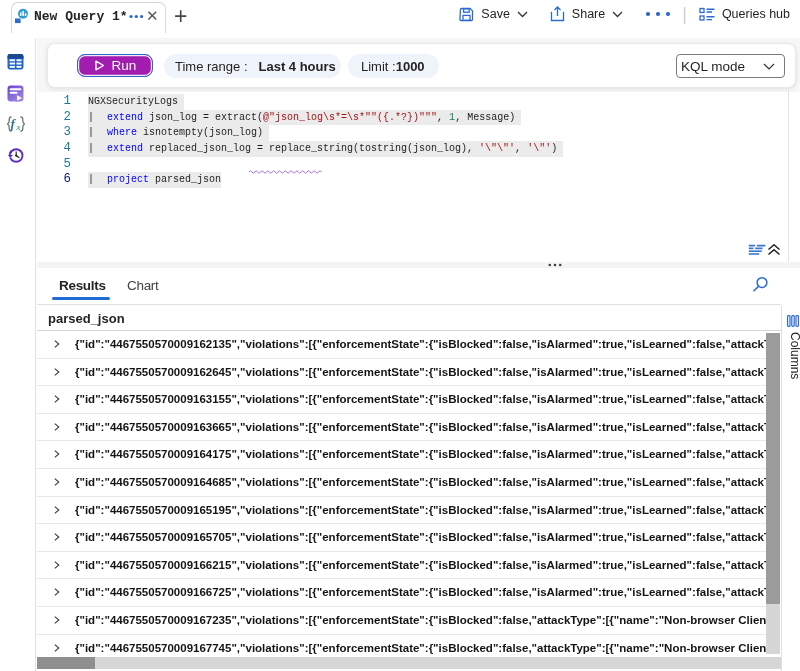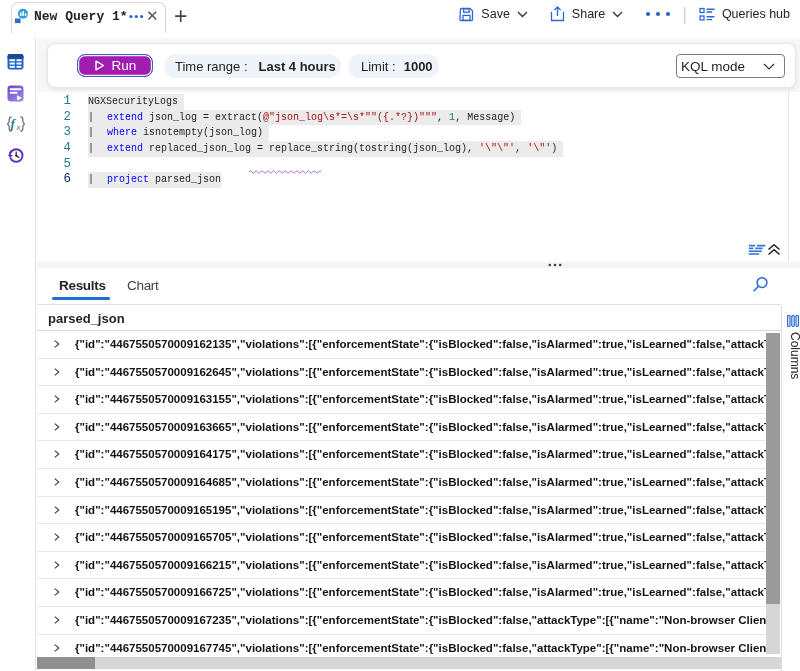--- a/index.html
+++ b/index.html
@@ -175,21 +175,21 @@
       <circle cx="9.2" cy="8.6" r="1.1" fill="#1f1f1f"></circle>
     </svg>
   </div>
 
   <div id="canvasband"></div>
   <div id="card"></div>
   <div id="runbtn"><svg width="11" height="11" viewBox="0 0 11 11" style="margin-right:7px">
         <path d="M2 1.2 L9.5 5.5 L2 9.8 z" fill="none" stroke="#fff" stroke-width="1.4" stroke-linejoin="round"></path>
       </svg>Run</div>
   <div class="pill" id="pill1">Time range :<b style="margin-left:11px">Last 4 hours</b></div>
-  <div class="pill" id="pill2">Limit :<b style="margin-left:8px">1000</b></div>
+  <div class="pill" id="pill2">Limit :<b style="">1000</b></div>
   <div id="kqlbox">KQL mode<svg width="12" height="8" viewBox="0 0 12 8" style="position:absolute;right:9px;top:8px">
         <path d="M1 1 l5 5 L11 1" fill="none" stroke="#333" stroke-width="1.2"></path>
       </svg></div>
 
   <div id="code">
     <div class="cl">
         <span class="lnum">1</span>
         <span class="ctext">NGXSecurityLogs </span>
       </div>
     <div class="cl">

